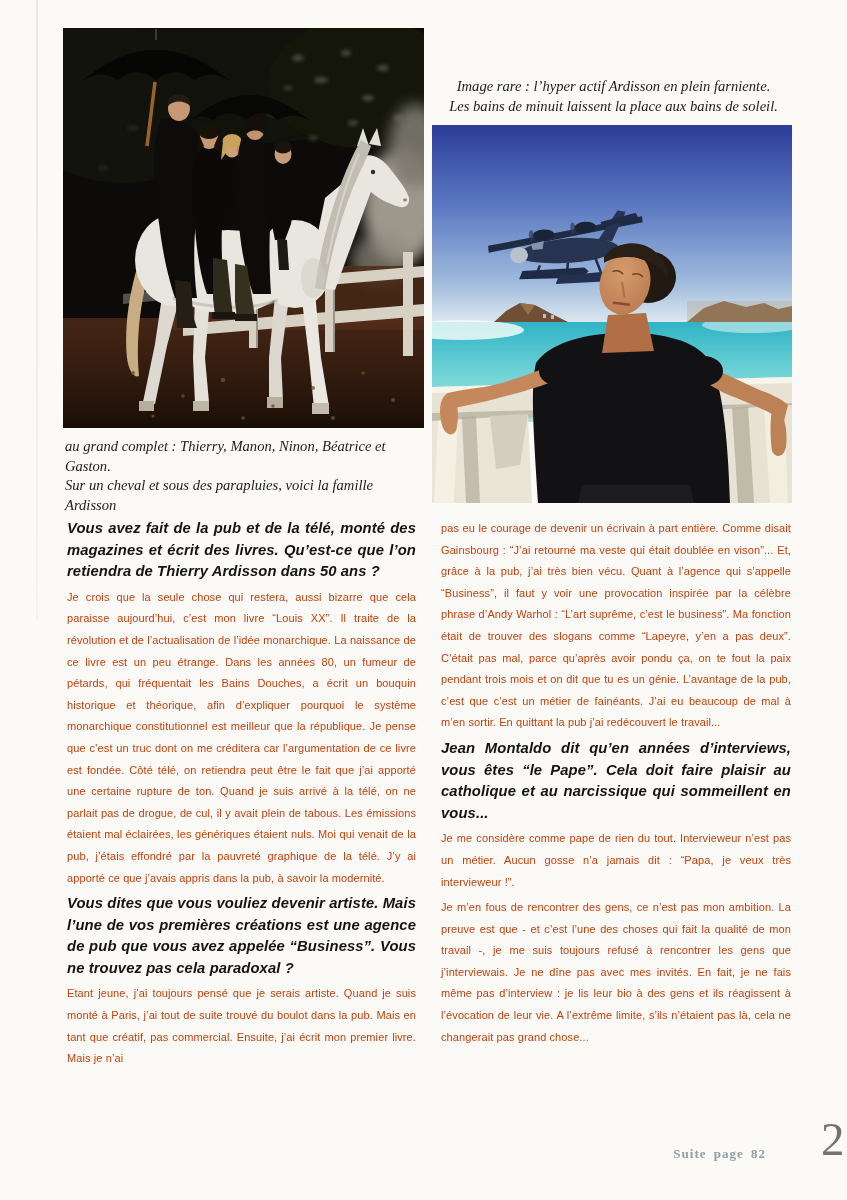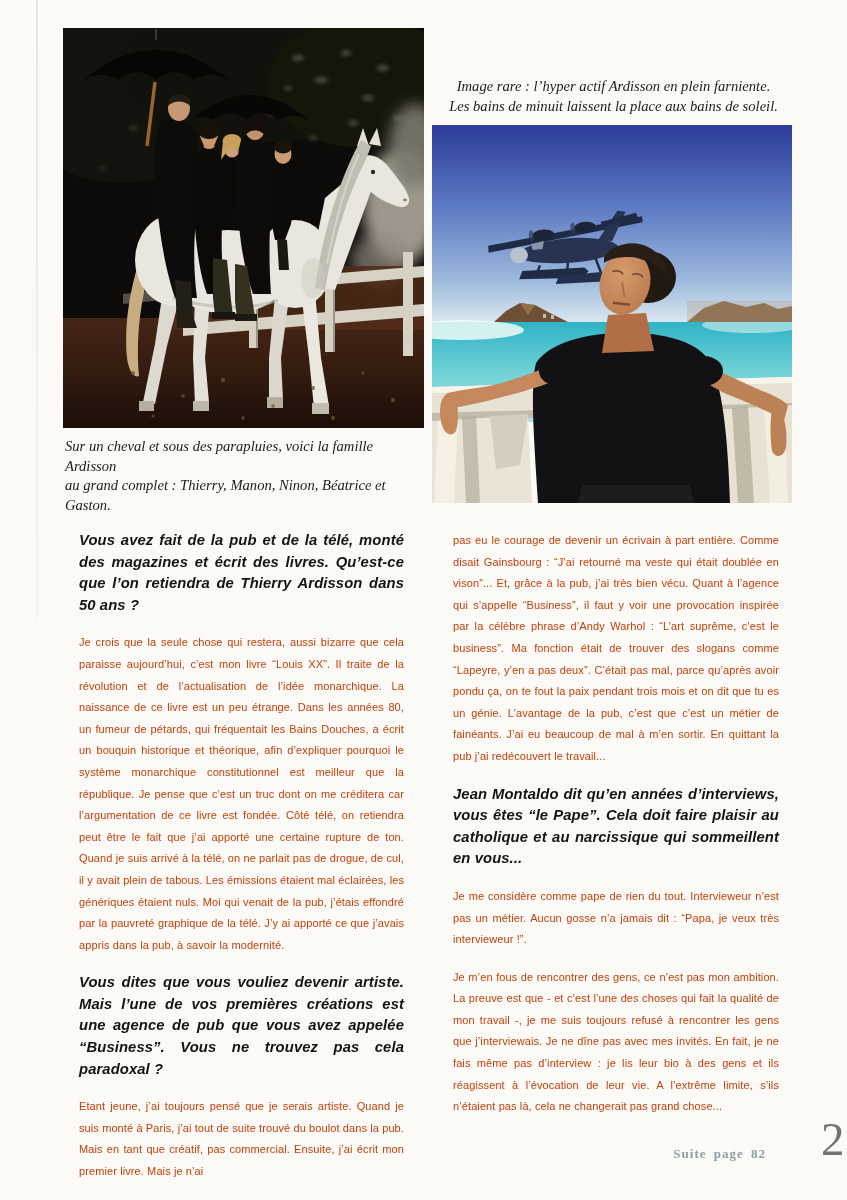--- a/index.html
+++ b/index.html
@@ -17,21 +17,21 @@
   .caption{
     position:absolute;font-family:"Liberation Serif",serif;font-style:italic;
     font-size:14.6px;line-height:19.6px;color:#1d1c1a;
   }
   .caption-left{left:65px;top:437px;width:360px;text-align:left;}
   .caption-right{left:437px;top:68px;width:353px;text-align:center;margin-top:9px;}
   .caption .cap-line{display:block;}
   .column{position:absolute;top:514px;}
   .column-left{left:63px;width:357px;}
   .column-right{left:437px;width:358px;}
-  .column p{margin:16px;text-align:justify;}
+  .column p{margin:4px;text-align:justify;}
   .a{
     font-size:11px;line-height:21.6px;color:#c2410c;letter-spacing:.1px;
   }
   .q{
     font-size:14.8px;line-height:21.6px;color:#141412;
     font-weight:700;font-style:italic;letter-spacing:.1px;
   }
   .footer-suite{
     position:absolute;left:600px;top:1146px;width:166px;text-align:right;
     font-family:"Liberation Serif",serif;font-weight:700;font-size:13px;
@@ -190,22 +190,22 @@
           <circle cx="300" cy="345" r="1.6"></circle>
         <circle cx="330" cy="372" r="2"></circle>
           <circle cx="180" cy="390" r="1.8"></circle>
           <circle cx="90" cy="388" r="1.6"></circle>
           <circle cx="270" cy="390" r="2"></circle>
       </g>
     </svg>
   </div>
 
   <div class="caption caption-left">
+    <span class="cap-line">au grand complet : Thierry, Manon, Ninon, Béatrice et Gaston.</span>
     <span class="cap-line">Sur un cheval et sous des parapluies, voici la famille Ardisson</span>
-    <span class="cap-line">au grand complet : Thierry, Manon, Ninon, Béatrice et Gaston.</span>
   </div>
 
   <div class="caption caption-right">
     <span class="cap-line">Image rare : l’hyper actif Ardisson en plein farniente.</span>
     <span class="cap-line">Les bains de minuit laissent la place aux bains de soleil.</span>
   </div>
 
   <div class="photo photo-right">
     <svg width="360" height="378" viewBox="0 0 360 378">
       <defs>

